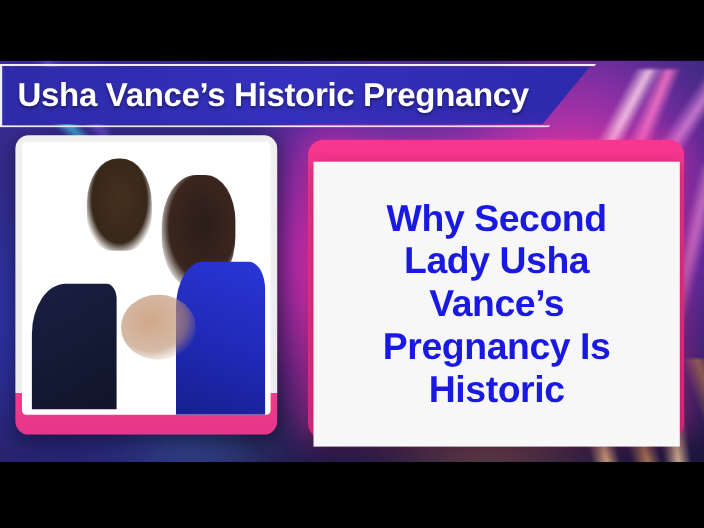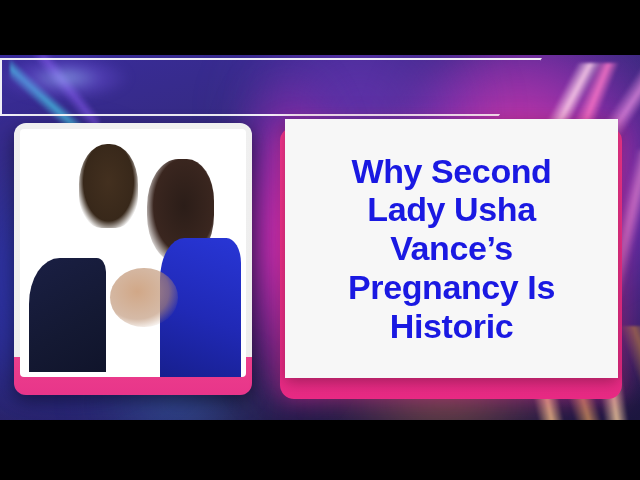--- a/index.html
+++ b/index.html
@@ -187,21 +187,21 @@
   }
 
   
   #headline-backplate{
     position:absolute; left:280px; top:72px; width:342px; height:272px;
     background:linear-gradient(180deg,#f8368f 0%, #ef2f88 50%, #e82a84 100%);
     border-radius:14px;
     box-shadow:0 0 26px rgba(240,50,150,.55);
   }
   #headline-card{
-    position:absolute; left:285px; top:64px; width:333px; height:259px;
+    position:absolute; left:285px; top:92px; width:333px; height:259px;
     background:#f7f7f7;
     display:flex; align-items:center; justify-content:center;
     padding:6px 10px;
     box-shadow:0 4px 14px rgba(0,0,0,.3);
   }
   #headline-text{
     color:#1a19e2;
     font-size:34px;
     font-weight:700;
     line-height:1.14;
@@ -227,20 +227,23 @@
     <div class="bg-blob" id="bg-blob-blue-left"></div>
     <div class="bg-blob" id="bg-blob-amber-bottom"></div>
     <div class="bg-blob" id="bg-blob-cyan-bottom"></div>
     <div class="feather" id="feather-top-left"></div>
     <div class="feather" id="feather-top-right"></div>
     <div class="feather" id="feather-mid-right"></div>
     <div class="feather" id="feather-bottom-right"></div>
     <div id="sparkle-bottom-left"></div>
     <div class="bg-blob" id="bg-blob-pinkglow"></div>
 
+    <div id="banner">
+      <span id="banner-title">Usha Vance’s Historic Pregnancy</span>
+    </div>
     <div id="banner-outline"></div>
 
     <div id="photo-card-shadow"></div>
     <div id="photo-frame">
       <div id="photo">
         <div id="photo-detail-d"></div>
         <div id="photo-detail-e"></div>
         <div id="photo-detail-a"></div>
         <div id="photo-detail-b"></div>
         <div id="photo-detail-c"></div>

